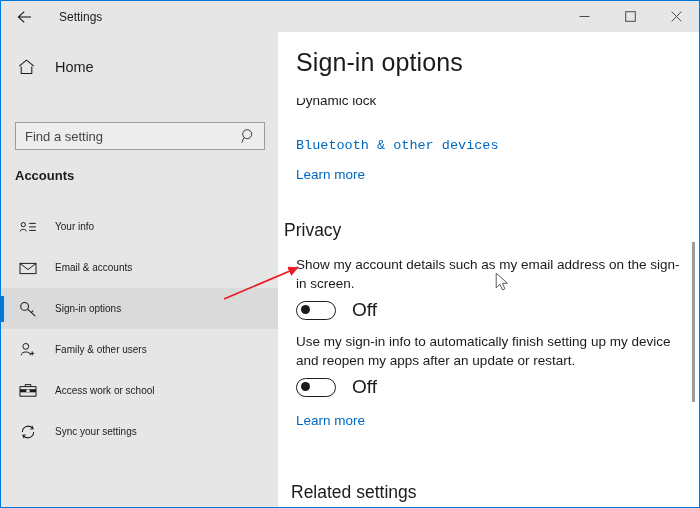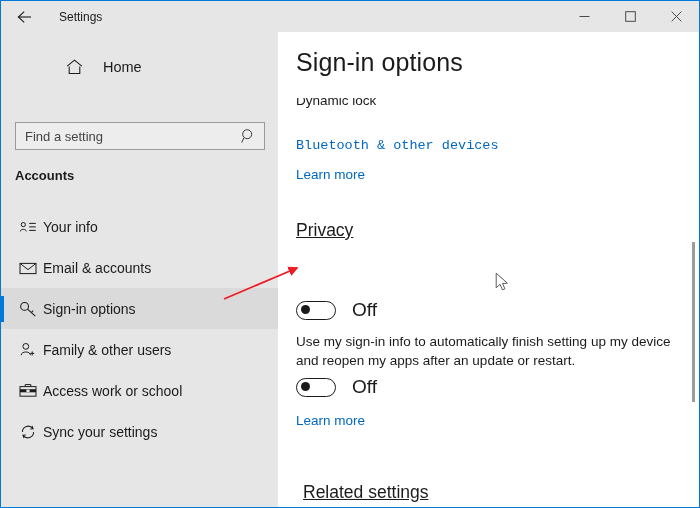--- a/index.html
+++ b/index.html
@@ -77,21 +77,20 @@
     background: #e6e6e6;
   }
   #home-row {
     position: absolute;
     top: 18px;
     left: 0;
     width: 277px;
     height: 34px;
     display: flex;
     align-items: center;
-    padding-left: 48px;
   }
   .home-icon {
     width: 38px;
     display: flex;
     justify-content: center;
     align-items: center;
     margin-left: 6px;
   }
   .home-label {
     font-size: 14.5px;
@@ -169,22 +168,23 @@
   .nav-icon {
     width: 30px;
     margin-left: 12px;
     display: flex;
     justify-content: center;
     align-items: center;
     flex: 0 0 auto;
   }
   .nav-icon svg { display: block; }
   .nav-label {
-    font-size: 14px;
-    color: #1b1b1b;
+    font-size: 10px;
+    color: #1b1b1b;
+    margin-left: 12px;
     white-space: nowrap;
   }
 
   
   #content {
     position: absolute;
     top: 31px;
     left: 277px;
     width: 421px;
     height: 475px;
@@ -216,24 +216,23 @@
     font-size: 13.5px;
     text-decoration: none;
     white-space: nowrap;
     cursor: pointer;
   }
   #link-bluetooth { position: absolute; top: 106px; left: 18px; font-family: Liberation Mono, monospace; }
   #link-learnmore-top { position: absolute; top: 135px; left: 18px; }
 
   .section-head {
     position: absolute;
-    left: 18px;
+    left: 6px;
     font-size: 17.5px;
     color: #1b1b1b;
-    text-decoration: underline;
   }
   #privacy-head { top: 188px; }
   #related-head { top: 450px; margin-left: 7px; }
 
   .body-text {
     position: absolute;
     left: 18px;
     width: 388px;
     font-size: 13.5px;
     color: #1b1b1b;
@@ -459,20 +458,21 @@
     <div id="page-title">Sign-in options</div>
 
     <div id="clipped-text">Dynamic lock</div>
 
     <a id="link-bluetooth" class="link">Bluetooth &amp; other devices</a>
 
     <a id="link-learnmore-top" class="link">Learn more</a>
 
     <div id="privacy-head" class="section-head">Privacy</div>
 
+    <div id="privacy-desc-1" class="body-text">Show my account details such as my email address on the sign-in screen.</div>
 
     <div id="toggle-row-1" class="toggle-row">
       <div class="toggle">
         <span class="knob"></span>
       </div>
       <span class="toggle-label">Off</span>
     </div>
 
     <div id="privacy-desc-2" class="body-text">Use my sign-in info to automatically finish setting up my device and reopen my apps after an update or restart.</div>
 

